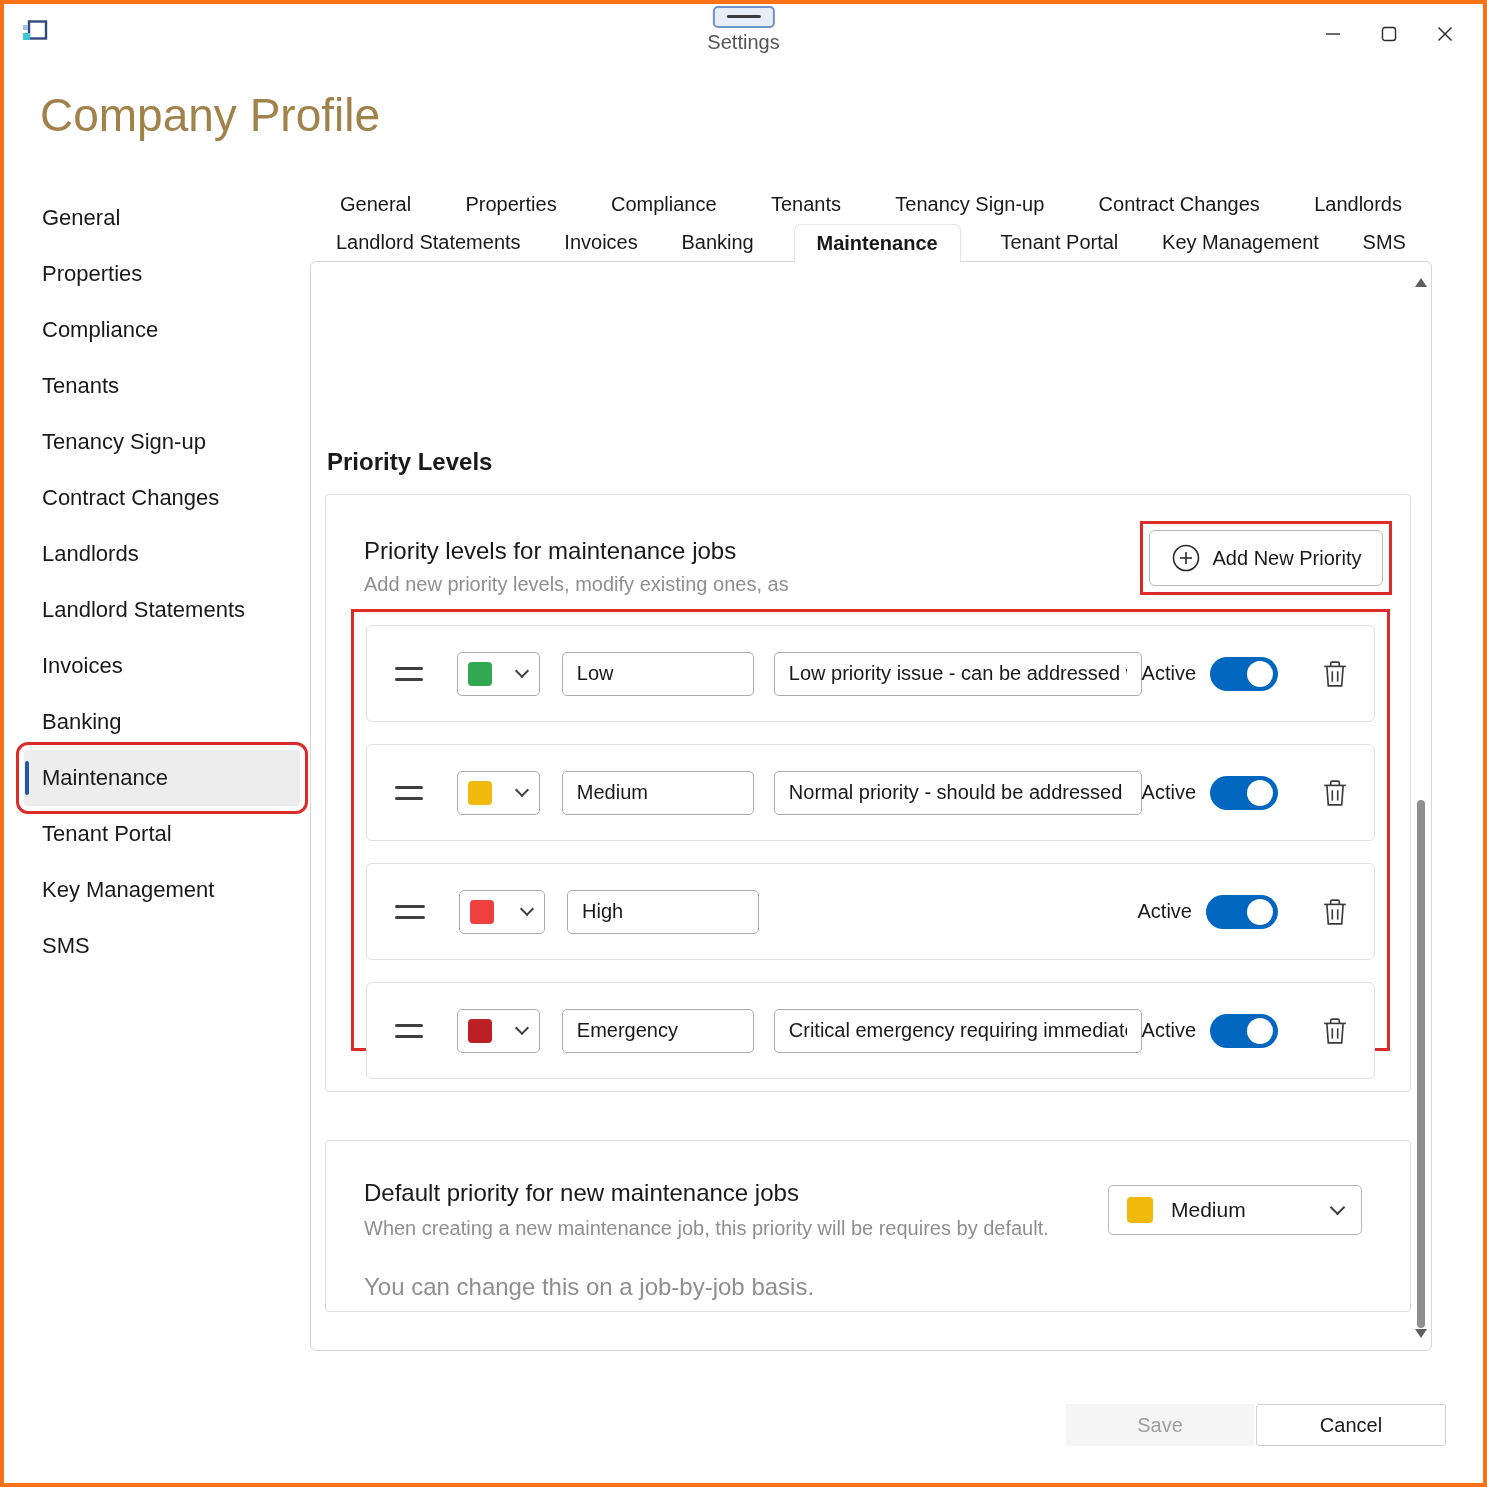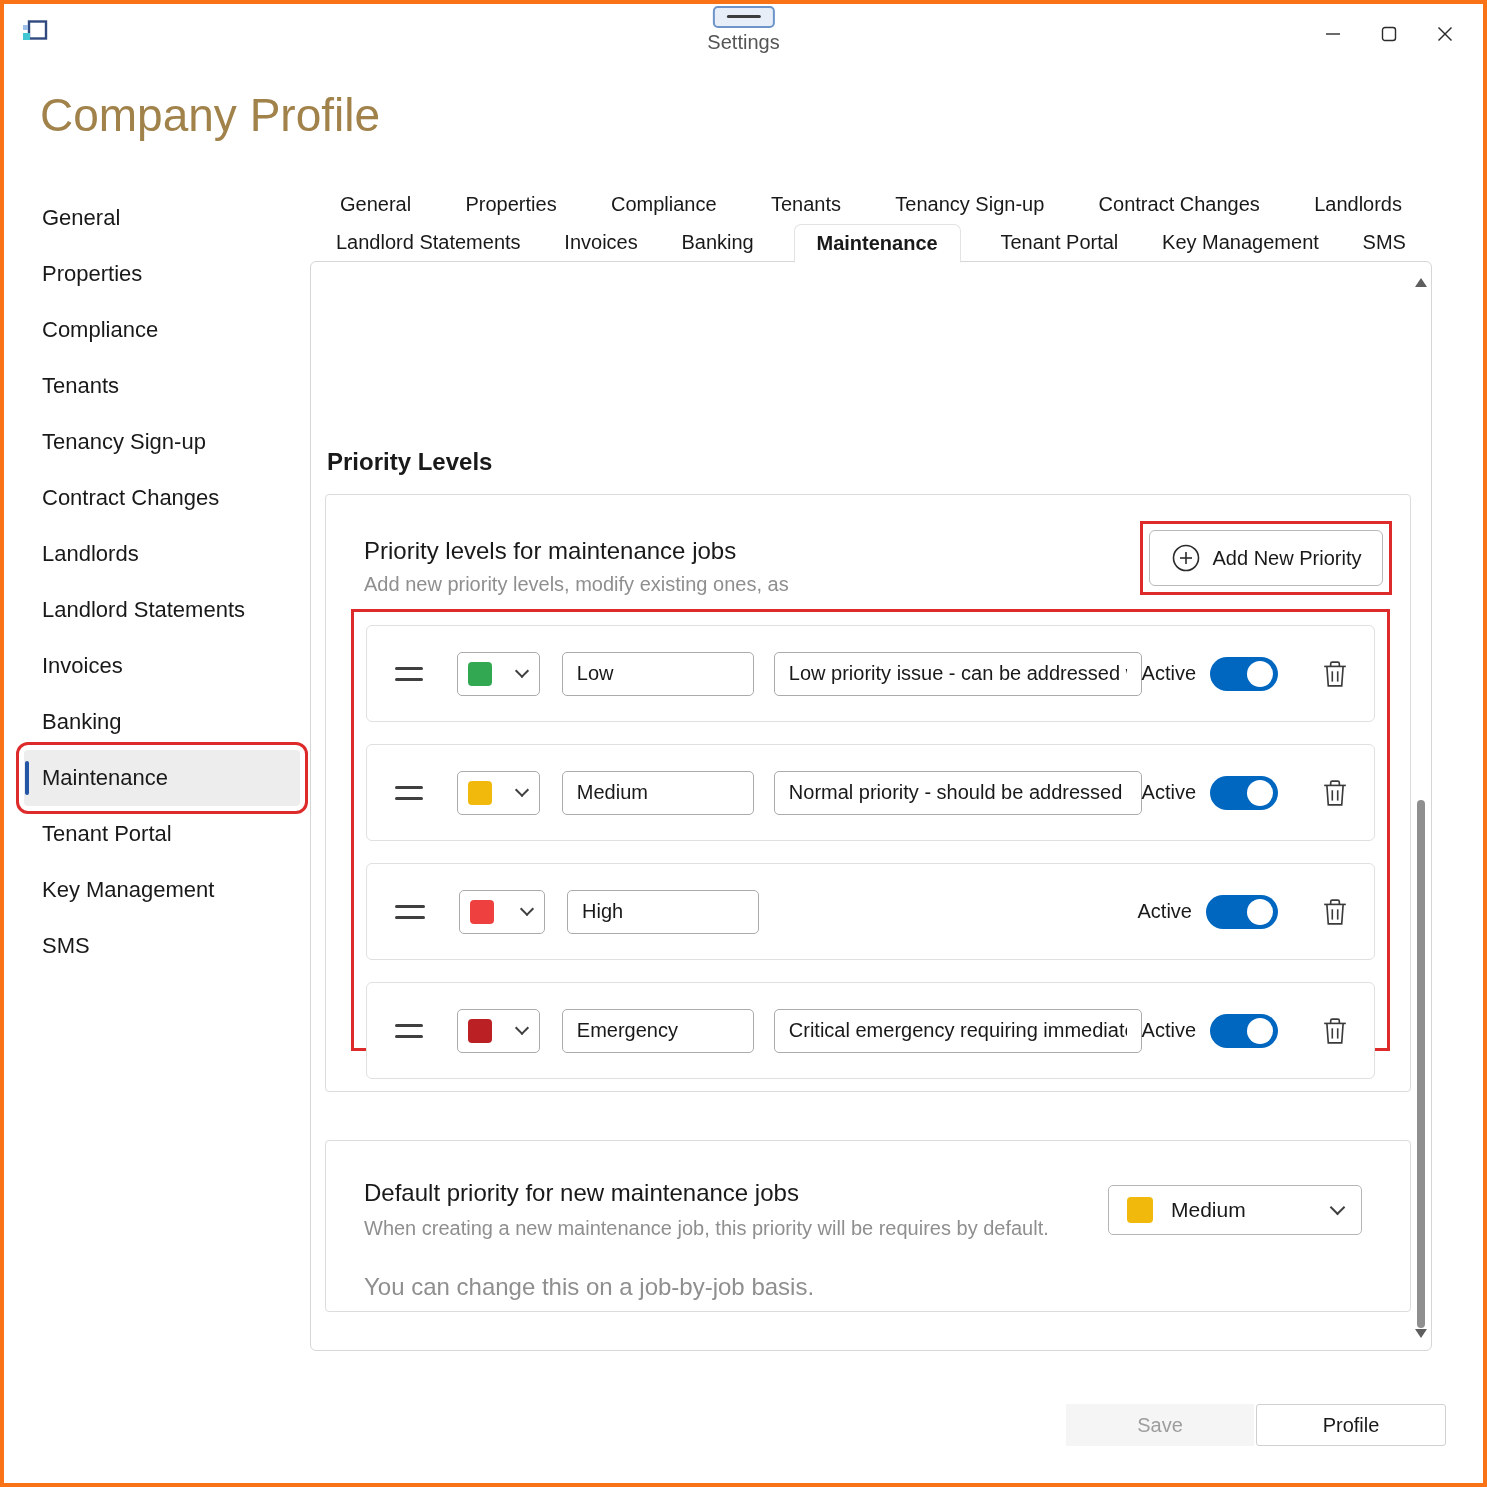--- a/index.html
+++ b/index.html
@@ -375,16 +375,16 @@
 
     <div class="scrollbar">
       <div class="sb-up"></div>
       <div class="sb-thumb"></div>
       <div class="sb-down"></div>
     </div>
   </div>
 
   <div class="footer">
     <button class="save-btn">Save</button>
-    <button class="cancel-btn">Profile</button>
+    <button class="cancel-btn">Cancel</button>
   </div>
 
 </div>
 
 </body></html>

